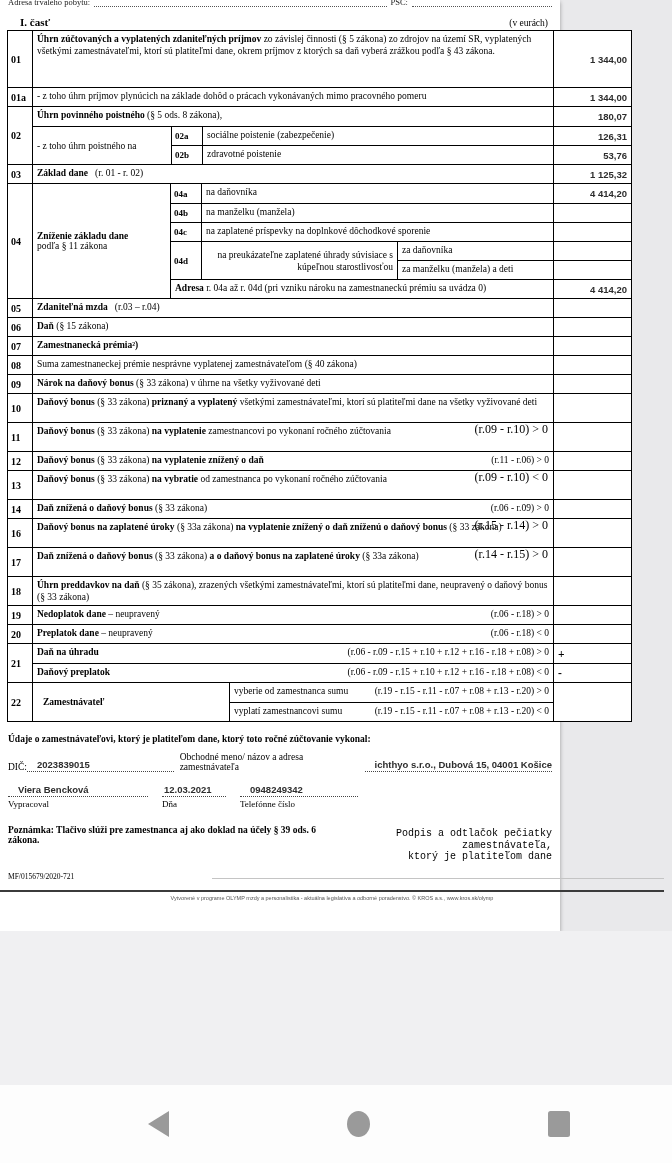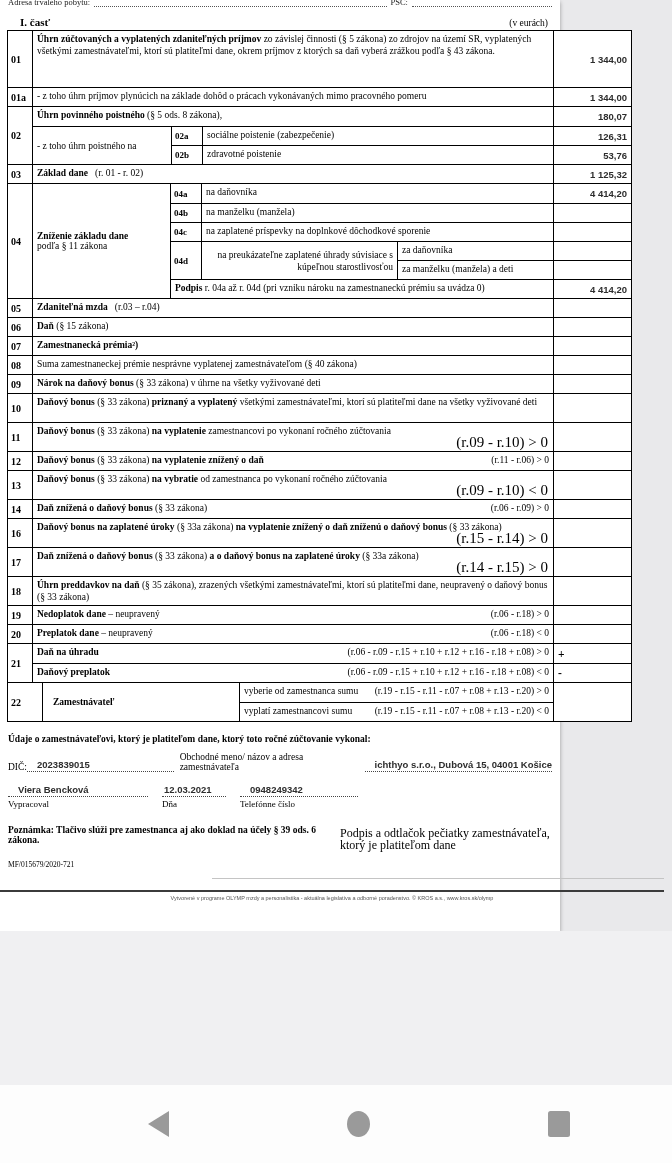--- a/index.html
+++ b/index.html
@@ -33,43 +33,43 @@
   .val { flex:0 0 78px; width:78px; font-family:"Liberation Sans",sans-serif; font-weight:bold;
          font-size:9.5px; color:#2d2d2d; display:flex; align-items:center; justify-content:flex-end; padding-right:4px; }
   .val.sign { justify-content:flex-start; padding-left:4px; font-family:"Liberation Serif",serif; font-size:11.5px; color:#000; }
   .side { flex:0 0 138px; width:138px; font-size:9.5px; padding:2px 4px;
           display:flex; flex-direction:column; justify-content:center; }
   .code { flex:0 0 30px; width:30px; font-weight:bold; font-size:9px;
           display:flex; flex-direction:column; justify-content:center; padding-left:3px; }
   .descd { flex:0 0 196px; width:196px; font-size:9.5px; line-height:12px; padding:2px 4px;
            display:flex; flex-direction:column; justify-content:center;text-align:right; }
   .lbl22 { flex:0 0 197px; width:197px; font-size:9.5px; font-weight:bold;
-           display:flex; flex-direction:column; justify-content:center; padding-left:10px;margin-left:10px; }
+           display:flex; flex-direction:column; justify-content:center; padding-left:10px; }
   .b { font-weight:bold; }
   .fr { float:right; font-size:9.5px; white-space:nowrap; padding-left:6px; }
-  .abr { position:absolute; right:5px; bottom:3px; font-size:15px; white-space:nowrap; }
+  .abr { position:absolute; right:5px; bottom:16px; font-size:12px; white-space:nowrap; }
 
   .rh1 { height:19px; } .rh2 { height:29px; } .rh01 { height:56px; }
   .sh  { height:19px; } .sh2 { height:38px; } .sh21 { height:19px; }
 
   
   .emp { margin:12px 8px 0 8px; font-size:9.5px; }
   .emp .head { font-weight:bold; font-size:9.5px; }
   .fline { display:flex; align-items:flex-end; margin-top:8px; font-size:9.5px; }
   .dotf { border-bottom:1px dotted #444; }
   .fv { font-family:"Liberation Sans",sans-serif; font-weight:bold; font-size:9.5px; color:#2d2d2d;
         display:inline-block; padding:0 0 1px 10px; white-space:nowrap; }
   .w150 { width:150px; } .wflex { flex:1; margin-left:4px; } .w140 { width:140px; } .w64 { width:64px; } .w118 { width:118px; }
   .gap14 { width:14px; }
   .lblrow { display:flex; margin-top:2px; font-size:9px; }
   .lb1 { width:154px; } .lb2 { width:78px; }
 
   .noterow { display:flex; margin-top:16px; align-items:flex-start; }
   .note { flex:1; font-weight:bold; font-size:9.5px; padding-right:14px; }
-  .sig { width:212px; text-align:left; font-size:12px; line-height:11.5px; margin-top:3px; }
+  .sig { width:212px; text-align:right; font-size:10px; line-height:11.5px; margin-top:3px;font-family:Liberation Mono, monospace; }
   .mf { font-size:7.5px; margin-top:9px; }
 
   .prefoot { position:absolute; bottom:52px; left:212px; width:452px; height:1px; background:#c4c4c4; }
   .docfoot { position:absolute; bottom:30px; left:0; width:664px; }
   .docfoot .rule { height:2px; background:#3b3b3b; }
   .docfoot .note2 { text-align:center; font-family:"Liberation Sans",sans-serif; font-size:5.5px; color:#555; margin-top:3px; }
 
   
   .appgap { position:absolute; top:931px; left:0; width:672px; height:154px; background:#f0f0f2; }
   .navbar { position:absolute; top:1085px; left:0; width:672px; height:78px; background:#fdfdfd;
@@ -173,21 +173,21 @@
               <div class="txt">za daňovníka</div>
               <div class="val bl"></div>
             </div>
             <div class="sub sh bt">
               <div class="txt">za manželku (manžela) a deti</div>
               <div class="val bl"></div>
             </div>
           </div>
         </div>
         <div class="sub sh bt">
-          <div class="txt"><span><span class="b">Podpis</span><span> r. 04a až r. 04d (pri vzniku nároku na zamestnaneckú prémiu sa uvádza 0)</span></span></div>
+          <div class="txt"><span><span class="b">Adresa</span><span> r. 04a až r. 04d (pri vzniku nároku na zamestnaneckú prémiu sa uvádza 0)</span></span></div>
           <div class="val bl">4 414,20</div>
         </div>
       </div>
     </div>
 
     <div class="trow rh1">
       <div class="num">05</div>
       <div class="txt bl"><span class="fr"></span><span><span class="b">Zdaniteľná mzda</span><span>&nbsp;&nbsp;&nbsp;(r.03 – r.04)</span></span></div>
       <div class="val bl"></div>
     </div>

